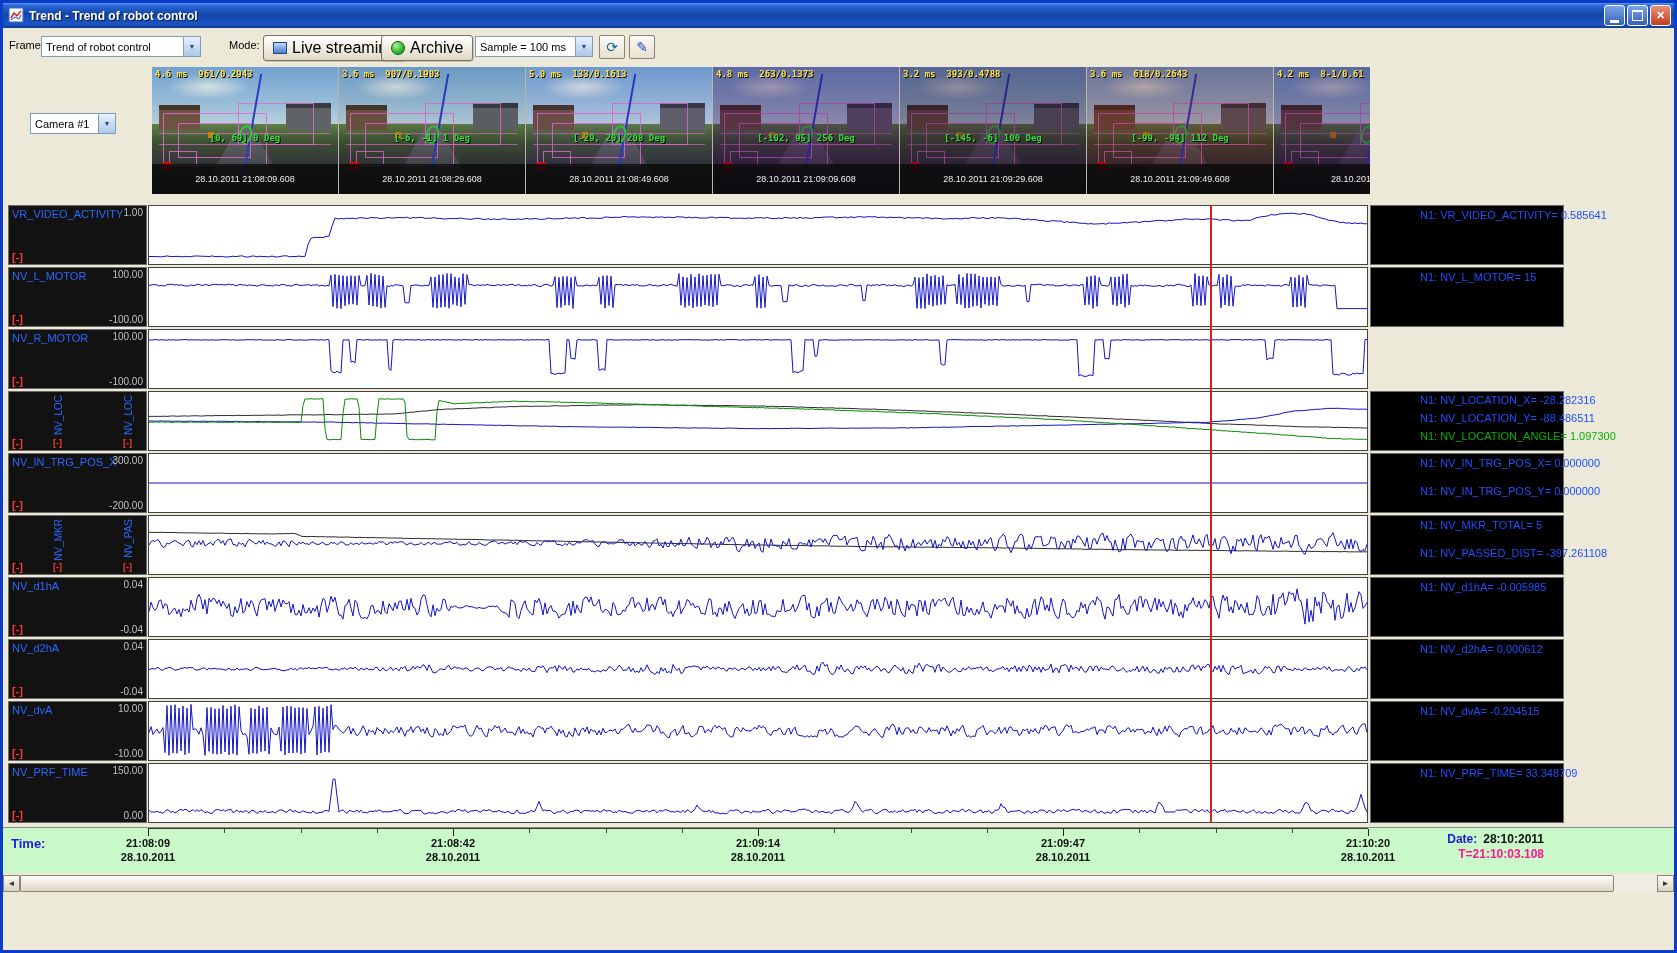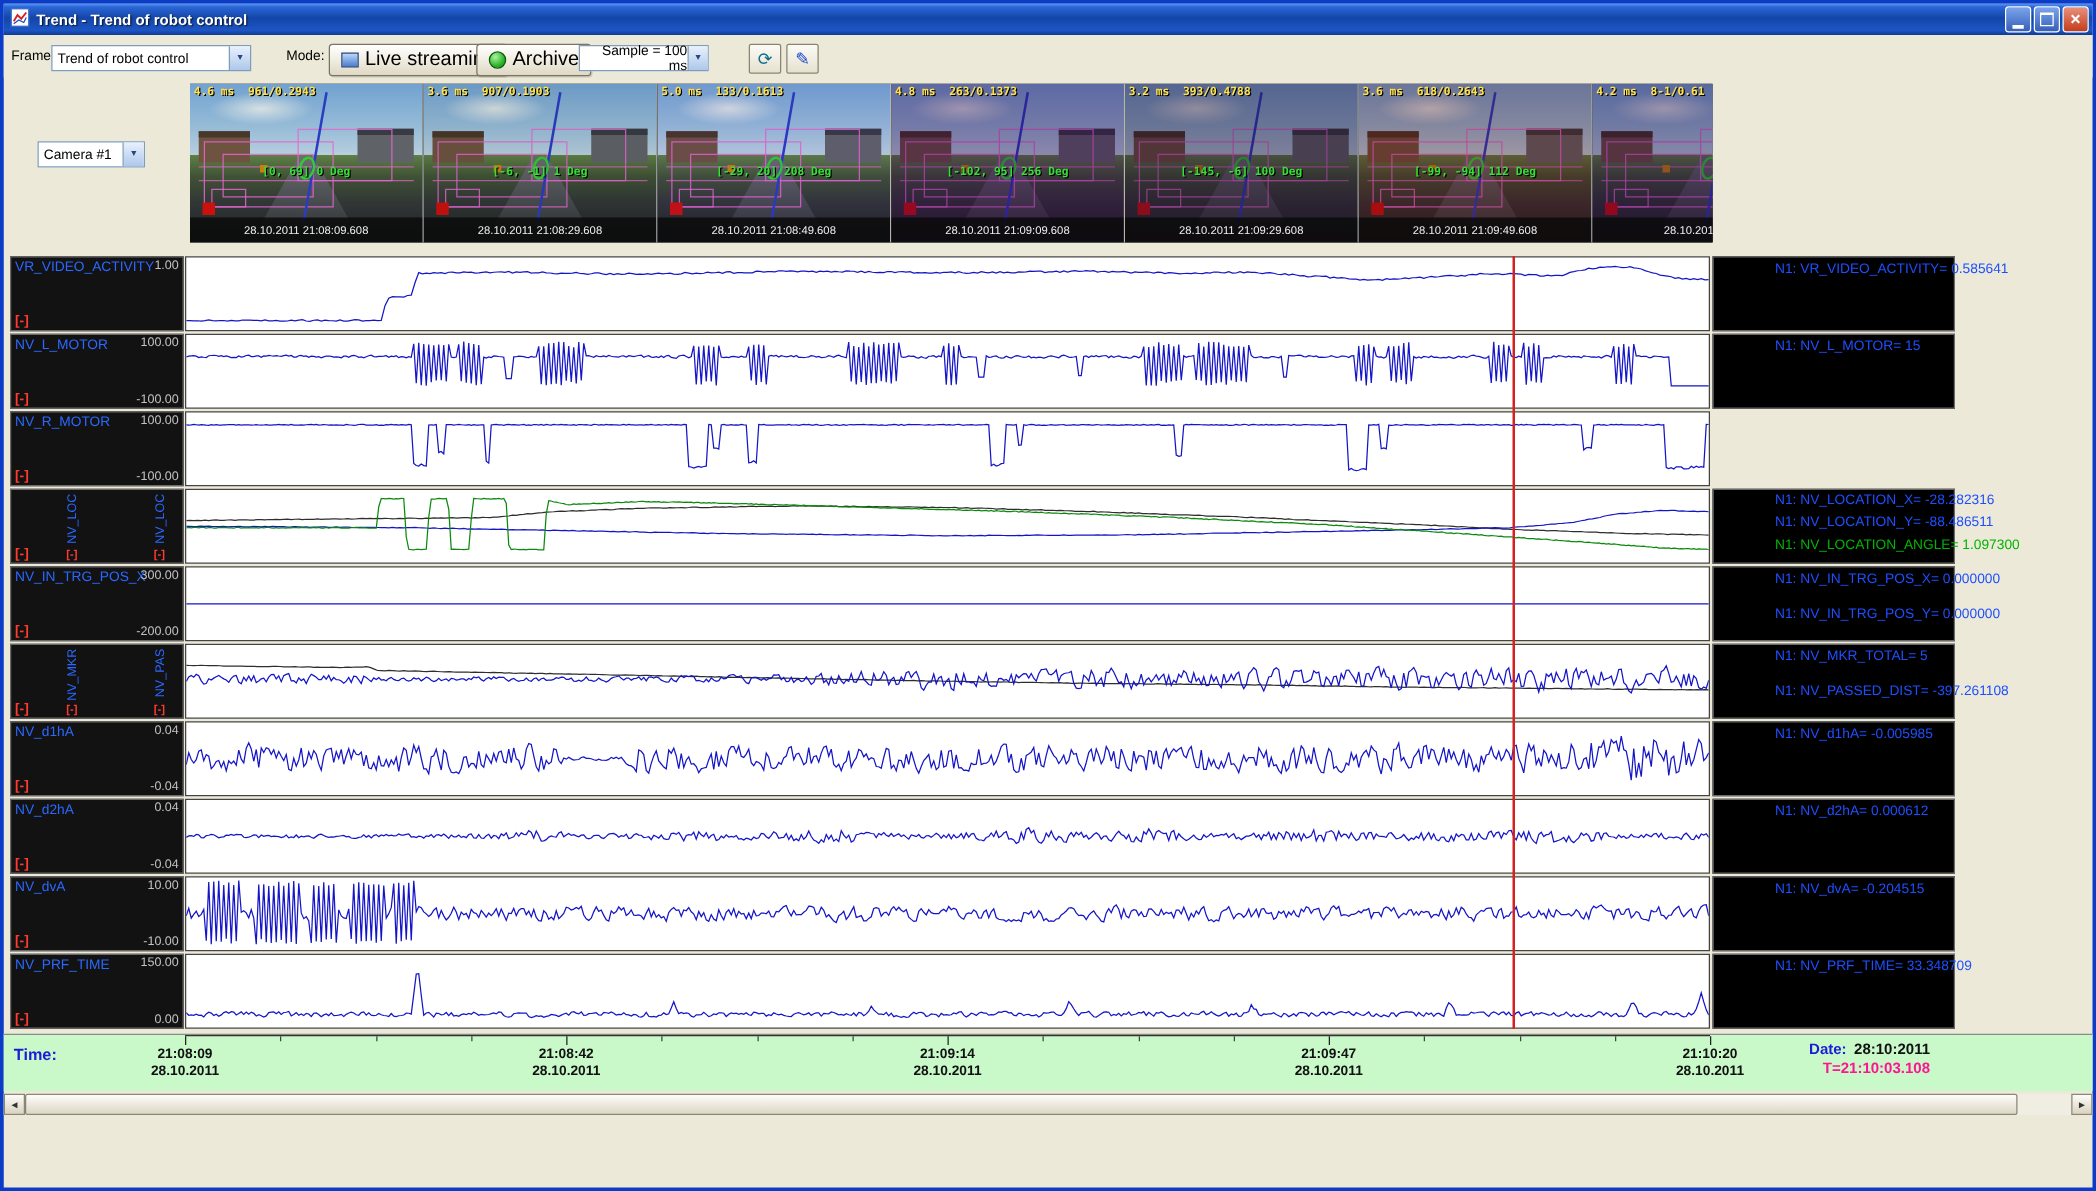--- a/index.html
+++ b/index.html
@@ -20,21 +20,21 @@
   
   #toolbar{position:absolute;left:3px;top:28px;right:3px;height:34px;background:#ece9d8;}
   .tlabel{position:absolute;font-size:11px;color:#000;}
   #frame-label{left:6px;top:11px;}
   #mode-label{left:226px;top:11px;}
   .xp-select{position:absolute;height:21px;background:#fff;border:1px solid #7f9db9;display:flex;align-items:center;
     font-size:11px;padding-left:4px;box-sizing:border-box;cursor:pointer;}
   .sel-arrow{margin-left:auto;width:16px;align-self:stretch;display:flex;align-items:center;justify-content:center;
     background:linear-gradient(180deg,#e8f1fd,#aec8ea);border-left:1px solid #7f9db9;font-size:7px;color:#24477e;}
   #frame-select{left:38px;top:8px;width:160px;}
-  #sample-select{left:460px;top:8px;width:104px;text-align:right;}
+  #sample-select{left:472px;top:8px;width:118px;}
   .xp-btn{position:absolute;height:26px;padding:8px 9px;display:inline-flex;align-items:center;gap:5px;font-size:16px;
     background:linear-gradient(180deg,#ffffff,#f2efe4 45%,#dfd8c4);border:1px solid #7a7563;border-radius:3px;
     box-shadow:1px 1px 0 rgba(0,0,0,.15);cursor:pointer;box-sizing:border-box;}
   #live-btn{left:260px;top:7px;}
   #archive-btn{left:378px;top:7px;}
   .live-ic{width:12px;height:10px;background:linear-gradient(#bcd6f8,#4a7fd0);border:1px solid #23437e;}
   .arch-ic{width:12px;height:12px;border-radius:50%;background:radial-gradient(circle at 35% 30%,#aef0a0,#2eb82e 60%,#157a15);border:1px solid #0d5c0d;}
   .icon-btn{position:absolute;width:26px;height:24px;display:flex;align-items:center;justify-content:center;
     background:linear-gradient(180deg,#fbfaf6,#e6e1cf);border:1px solid #8a8570;border-radius:2px;font-size:14px;cursor:pointer;box-sizing:border-box;}
   #refresh-btn{left:596px;top:7px;color:#0a6b8a;}
@@ -58,21 +58,21 @@
   .o4{left:9%;top:66%;width:14%;height:10%;}
   .t-hline{position:absolute;left:4%;right:4%;height:0;border-top:1px solid rgba(255,110,230,.7);}
   .l1{top:52%;} .l2{top:61%;}
   .t-path{position:absolute;left:53%;top:5%;bottom:14px;width:2px;background:#2f3fd8;transform:rotate(10deg);}
   .t-bot{position:absolute;left:47%;top:46%;width:9px;height:15px;border:2px solid #35e035;border-radius:50%;transform:rotate(15deg);}
   .t-red{position:absolute;left:10px;bottom:22px;width:10px;height:10px;background:#e01010;}
   .t-red::after{content:"";position:absolute;left:46px;top:-30px;width:6px;height:6px;background:#e08a10;}
   .t-tint{position:absolute;left:0;top:0;right:0;bottom:0;}
   .t-top{position:absolute;left:3px;top:2px;color:#ffe24a;font:bold 9px "DejaVu Sans Mono",monospace;text-shadow:1px 1px 0 #000;white-space:pre;}
   .t-center{position:absolute;left:50%;top:52%;transform:translateX(-50%);color:#35e035;font:bold 9px "DejaVu Sans Mono",monospace;text-shadow:1px 1px 0 #000;white-space:nowrap;}
-  .t-ts{position:absolute;left:0;right:0;bottom:0;height:20px;background:rgba(10,10,10,.85);color:#eee;font-size:9px;display:flex;align-items:center;justify-content:center;}
+  .t-ts{position:absolute;left:0;right:0;bottom:0;height:30px;background:rgba(10,10,10,.85);color:#eee;font-size:9px;display:flex;align-items:center;justify-content:center;}
 
   
   #rows{position:absolute;left:0;top:205px;width:1377px;height:620px;}
   .trow{position:absolute;left:0;width:100%;height:60px;}
   .rlabel{position:absolute;left:8px;width:139px;height:60px;background:#121212;border:1px solid #6a6a6a;box-sizing:border-box;}
   .rname{position:absolute;left:3px;top:2px;color:var(--labelblue);font-size:11px;white-space:nowrap;}
   .rymax{position:absolute;right:3px;top:1px;color:#c2c2c2;font-size:10px;}
   .rymin{position:absolute;right:3px;bottom:1px;color:#c2c2c2;font-size:10px;}
   .rcol{position:absolute;left:3px;bottom:1px;color:#ff3b30;font-weight:bold;font-size:11px;cursor:pointer;}
   .rotwrap{position:absolute;top:3px;bottom:14px;width:14px;}

